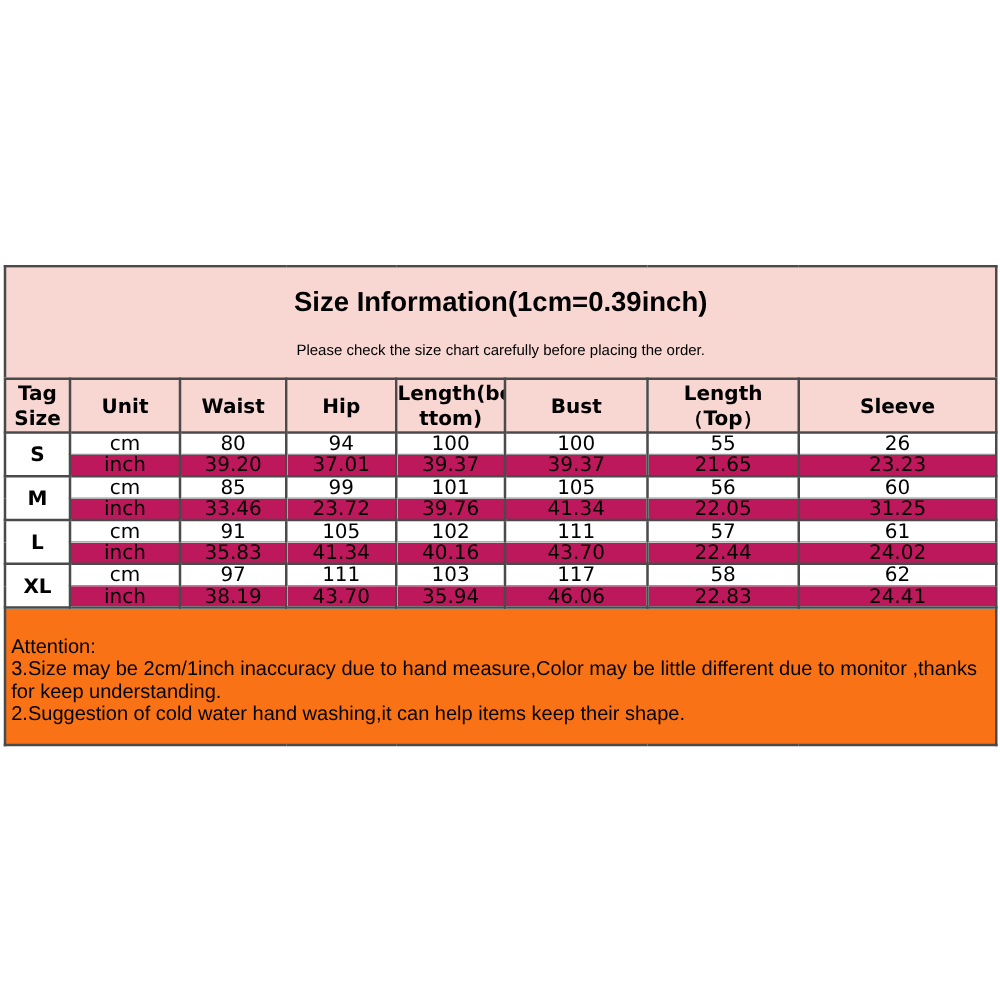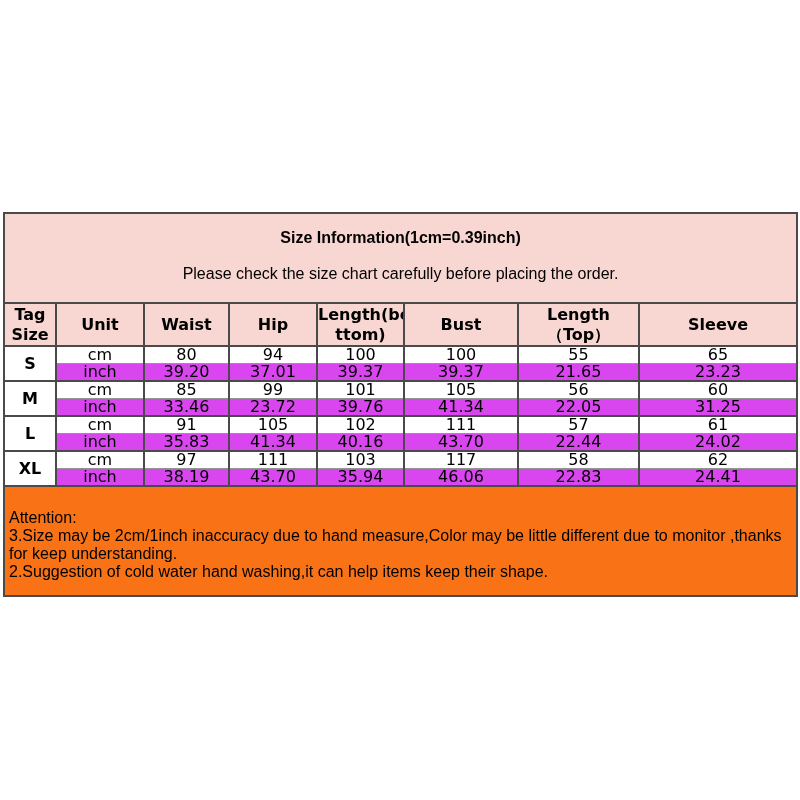--- a/index.html
+++ b/index.html
@@ -6,37 +6,37 @@
   .canvas{position:relative;width:800px;height:800px;background:#ffffff;overflow:hidden;
           font-family:"Liberation Sans", sans-serif;color:#000;}
   .sheet{position:absolute;left:3px;top:212px;width:793px;}
   table.size-chart{border-collapse:collapse;table-layout:fixed;width:793px;
                    border:2px solid #4a4a4a;}
   td,th{padding:0;margin:0;overflow:hidden;}
 
   
   td.info-block{background:#f8d7d3;height:88px;border-bottom:2px solid #4a4a4a;
                 text-align:center;vertical-align:top;}
-  .info-title{font-weight:bold;font-size:16px;margin-top:15px;margin-bottom:0;
+  .info-title{font-weight:bold;font-size:22px;margin-top:15px;margin-bottom:0;
               font-family:"Liberation Sans", sans-serif;}
-  .info-sub{font-size:16px;margin-top:18px;font-family:"Liberation Sans", sans-serif;}
+  .info-sub{font-size:12px;margin-top:18px;font-family:"Liberation Sans", sans-serif;}
 
   
   tr.col-head th{background:#f8d7d3;height:41px;border:2px solid #4a4a4a;
                  font-family:"DejaVu Sans", sans-serif;font-weight:bold;font-size:16px;
                  line-height:20px;text-align:center;vertical-align:middle;
                  white-space:pre-line;}
 
   
   tr.cm-row td, tr.inch-row td{
       border-left:2px solid #4a4a4a;border-right:2px solid #4a4a4a;
       font-family:"DejaVu Sans", sans-serif;font-size:16px;line-height:16px;
       text-align:center;vertical-align:middle;height:15px;}
   tr.cm-row td{background:#ffffff;border-bottom:1px solid #949494;}
-  tr.inch-row td{background:#d946ef;border-bottom:2px solid #4a4a4a;text-align:center;}
+  tr.inch-row td{background:#be185d;border-bottom:2px solid #4a4a4a;text-align:center;}
   td.tag-cell{background:#ffffff;font-family:"DejaVu Sans", sans-serif;
               font-weight:bold;font-size:20px;line-height:20px;
               border-bottom:2px solid #4a4a4a !important;}
 
   
   td.attention-block{background:#f97316;height:108px;vertical-align:top;
                      text-align:left;}
   .att-inner{padding:22px 0 0 4px;font-size:16px;line-height:18px;white-space:nowrap;
              font-family:"Liberation Sans", sans-serif;}
   .att-inner div{height:18px;}
@@ -81,21 +81,21 @@
       </tr>
 
       <tr class="cm-row">
         <td class="tag-cell" rowspan="2">S</td>
         <td>cm</td>
         <td>80</td>
         <td>94</td>
         <td>100</td>
         <td>100</td>
         <td>55</td>
-        <td>65</td>
+        <td>26</td>
       </tr>
       <tr class="inch-row">
         <td>inch</td>
         <td>39.20</td>
         <td>37.01</td>
         <td>39.37</td>
         <td>39.37</td>
         <td>21.65</td>
         <td>23.23</td>
       </tr>

